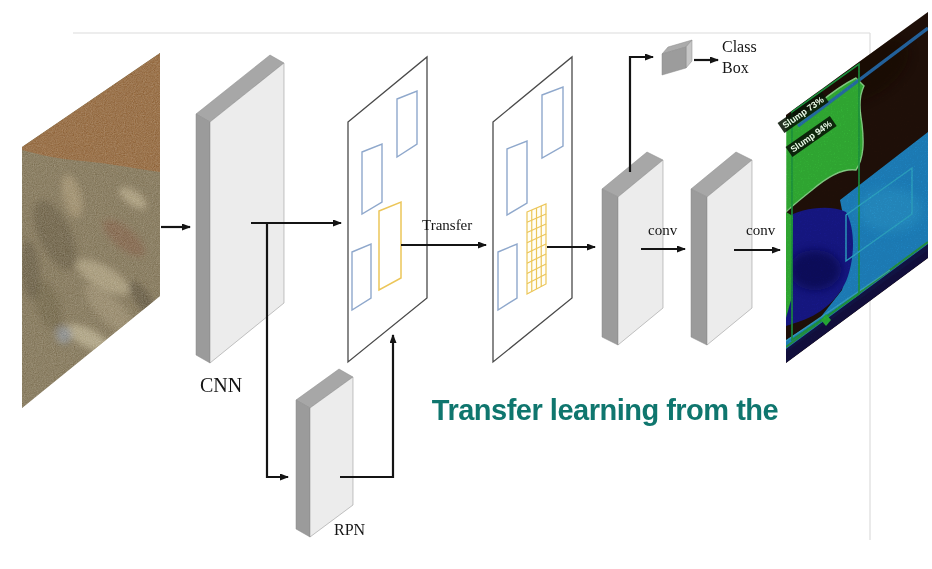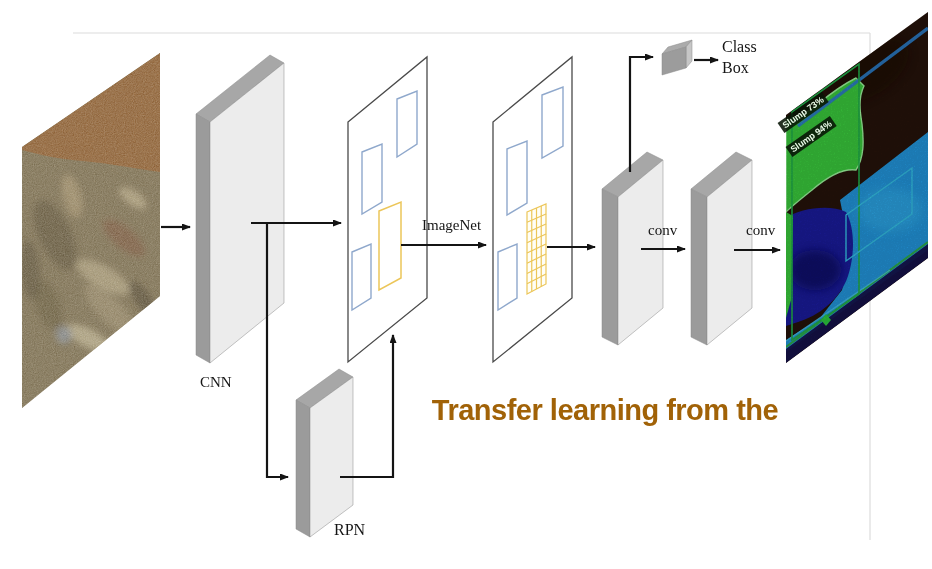--- a/index.html
+++ b/index.html
@@ -1,26 +1,26 @@
 <!DOCTYPE html>
 <html><head>
 <meta charset="utf-8">
 <style>
   html,body{margin:0;padding:0;background:#ffffff;}
   .stage{position:relative;width:932px;height:569px;background:#ffffff;overflow:hidden;
          font-family:"Liberation Sans",sans-serif;}
   .lbl{position:absolute;color:#151515;font-family:"Liberation Serif",serif;white-space:nowrap;}
-  .lbl-cnn{left:200px;top:374px;font-size:15px;}
+  .lbl-cnn{left:200px;top:374px;font-size:20px;}
   .lbl-rpn{left:334px;top:509px;font-size:16px;margin-top:12px;}
   .lbl-roialign{left:422px;top:217px;font-size:15px;}
   .lbl-conv1{left:648px;top:222px;font-size:15px;}
   .lbl-conv2{left:746px;top:222px;font-size:15px;}
   .lbl-head{left:722px;top:36px;font-size:16px;line-height:21px;}
   .caption{position:absolute;left:605px;top:390px;transform:translateX(-50%);
-           text-align:center;color:#a16207;font-weight:700;font-size:29px;line-height:41px;
+           text-align:center;color:#0f766e;font-weight:700;font-size:29px;line-height:41px;
            letter-spacing:-0.5px;font-family:"Liberation Sans",sans-serif;white-space:nowrap;}
   .det{position:absolute;font:700 9px "Liberation Sans",sans-serif;color:#eafbe8;
        background:rgba(8,20,6,0.88);padding:1px 3px;white-space:nowrap;transform-origin:0 50%;}
   .det1{left:781px;top:122px;transform:rotate(-35deg);}
   .det2{left:789px;top:146px;transform:rotate(-35deg);}
   svg{position:absolute;left:0;top:0;}
 </style>
 </head>
 <body>
 
@@ -180,21 +180,21 @@
       <path d="M547,247 H595" marker-end="url(#ah)"></path>
       <path d="M641,249 H685" marker-end="url(#ah)"></path>
       <path d="M734,250 H780" marker-end="url(#ah)"></path>
       <path d="M630,172 V57 H653" marker-end="url(#ah)"></path>
       <path d="M694,60 H718" marker-end="url(#ah)"></path>
     </g>
   </svg>
 
   <div class="lbl lbl-cnn">CNN</div>
   <div class="lbl lbl-rpn">RPN</div>
-  <div class="lbl lbl-roialign">ImageNet</div>
+  <div class="lbl lbl-roialign">Transfer</div>
   <div class="lbl lbl-conv1">conv</div>
   <div class="lbl lbl-conv2">conv</div>
   <div class="lbl lbl-head">
     <div>Class</div>
     <div>Box</div>
   </div>
 
   <div class="det det1">Slump 73%</div>
   <div class="det det2">Slump 94%</div>
 

